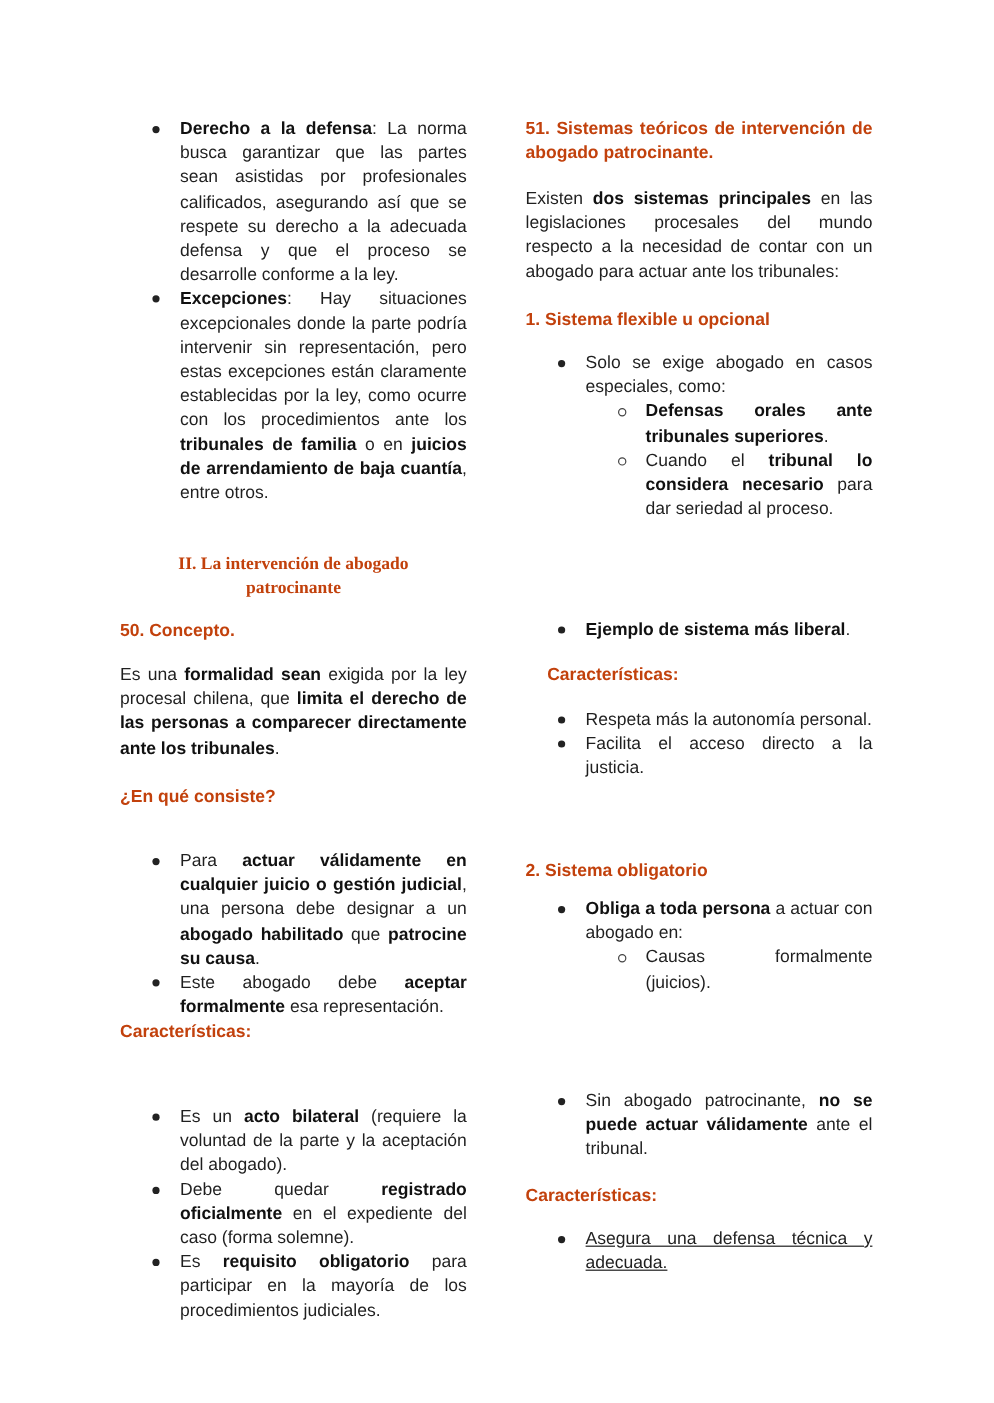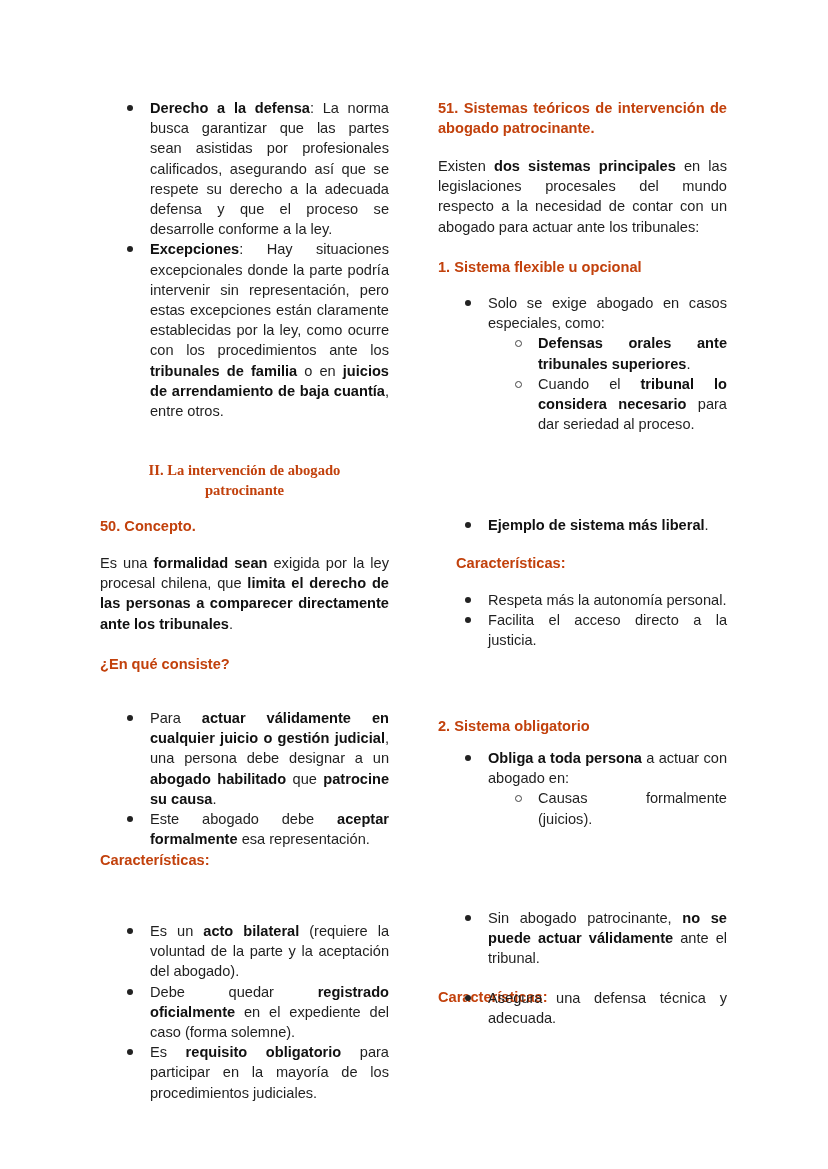--- a/index.html
+++ b/index.html
@@ -95,16 +95,16 @@
     <li class="l1"><b>Obliga a toda persona</b><span> a actuar con abogado en:</span></li>
     <li class="l2">Causas formalmente (juicios).</li>
   </ul>
 
   <ul class="blk" style="top:810px;">
     <li class="l1"><span>Sin abogado patrocinante, </span><b>no se puede actuar válidamente</b><span> ante el tribunal.</span></li>
   </ul>
 
   <div class="blk heading" style="top:889px;">Características:</div>
 
-  <ul class="blk" style="top:890px;">
+  <ul class="blk" style="top:925px;text-decoration:underline;">
     <li class="l1">Asegura una defensa técnica y adecuada.</li>
   </ul>
 </div>
 
 </body></html>

